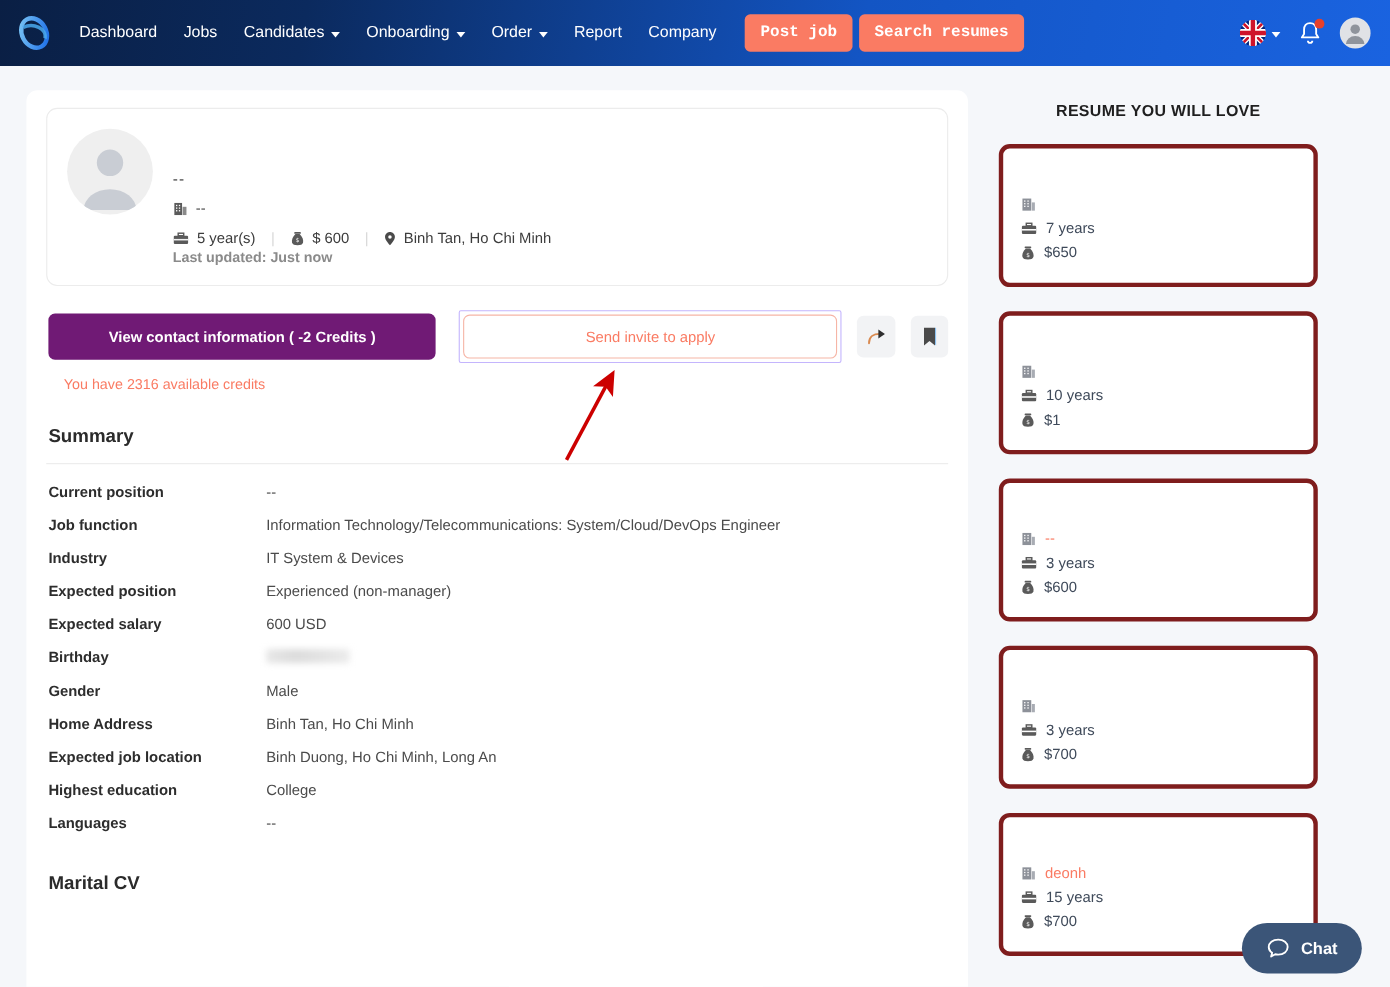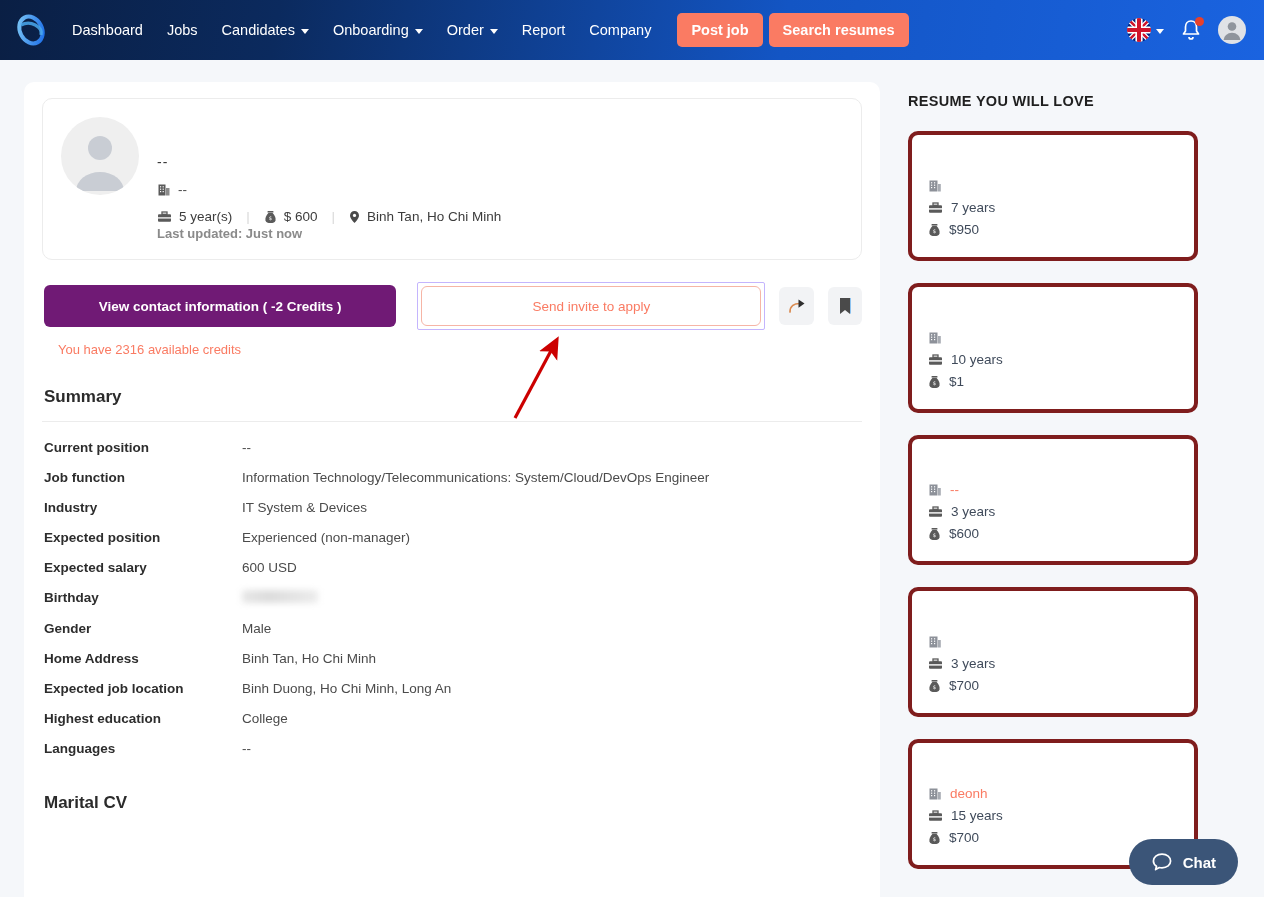--- a/index.html
+++ b/index.html
@@ -45,21 +45,21 @@
   .nav-cta {
     background: #fa7b63;
     color: #ffffff;
     font-size: 14.5px;
     font-weight: 700;
     border: none;
     border-radius: 5px;
     padding: 9px 14px;
     cursor: pointer;
     white-space: nowrap;
-    font-family: Liberation Sans, sans-serif;
+    font-family: Liberation Mono, monospace;
   }
   .nav-cta.first { margin-left: 14px; margin-right: 6px; }
   .nav-right {
     margin-left: auto;
     display: flex; align-items: center; gap: 16px;
   }
   .flag-wrap { display: flex; align-items: center; gap: 5px; cursor: pointer; }
   .flag {
     width: 24px; height: 24px;
     border-radius: 50%;
@@ -186,21 +186,21 @@
   .blurred {
     display: inline-block;
     width: 76px; height: 13px;
     background: linear-gradient(90deg,#e7e7e7,#dcdcdc 35%,#e4e4e4 70%,#ececec);
     filter: blur(3px);
     border-radius: 2px;
   }
 
   
   .side-title {
-    text-align: left;
+    text-align: center;
     font-size: 14.5px;
     font-weight: 700;
     color: #1f1f1f;
     letter-spacing: 0.3px;
     margin-top: 11px;
   }
   .rec-card {
     background: #ffffff;
     border: 4px solid #7f1d1d;
     border-radius: 10px;
@@ -496,21 +496,21 @@
               <rect x="1" y="7.2" width="13" height="1.4" fill="#ffffff"></rect>
             </svg>
             <span>7 years</span>
           </div>
           <div class="rec-line">
             <svg width="13" height="14" viewBox="0 0 13 14">
               <rect x="3.5" y="1" width="6" height="1.6" rx="0.6" fill="#5a5a5a"></rect>
               <path d="M4.6 2.8 L8.4 2.8 C11 5.4 12 8 11.5 10.5 C11.1 12.4 9.2 13 6.5 13 C3.8 13 1.9 12.4 1.5 10.5 C1 8 2 5.4 4.6 2.8 Z" fill="#5a5a5a"></path>
               <text x="6.5" y="10.4" font-size="5.2" fill="#ffffff" text-anchor="middle" font-family="DejaVu Sans, sans-serif">$</text>
             </svg>
-            <span>$950</span>
+            <span>$650</span>
           </div>
         </div>
         <div class="rec-card">
           <div class="rec-line">
             <svg width="14" height="14" viewBox="0 0 14 14">
               <rect x="1.5" y="1.5" width="8" height="11" fill="#8d9199"></rect>
               <rect x="10" y="5" width="2.8" height="7.5" fill="#a8acb3"></rect>
               <g fill="#ffffff">
                 <rect x="3" y="3.2" width="1.2" height="1.2"></rect>
                 <rect x="6" y="3.2" width="1.2" height="1.2"></rect>

